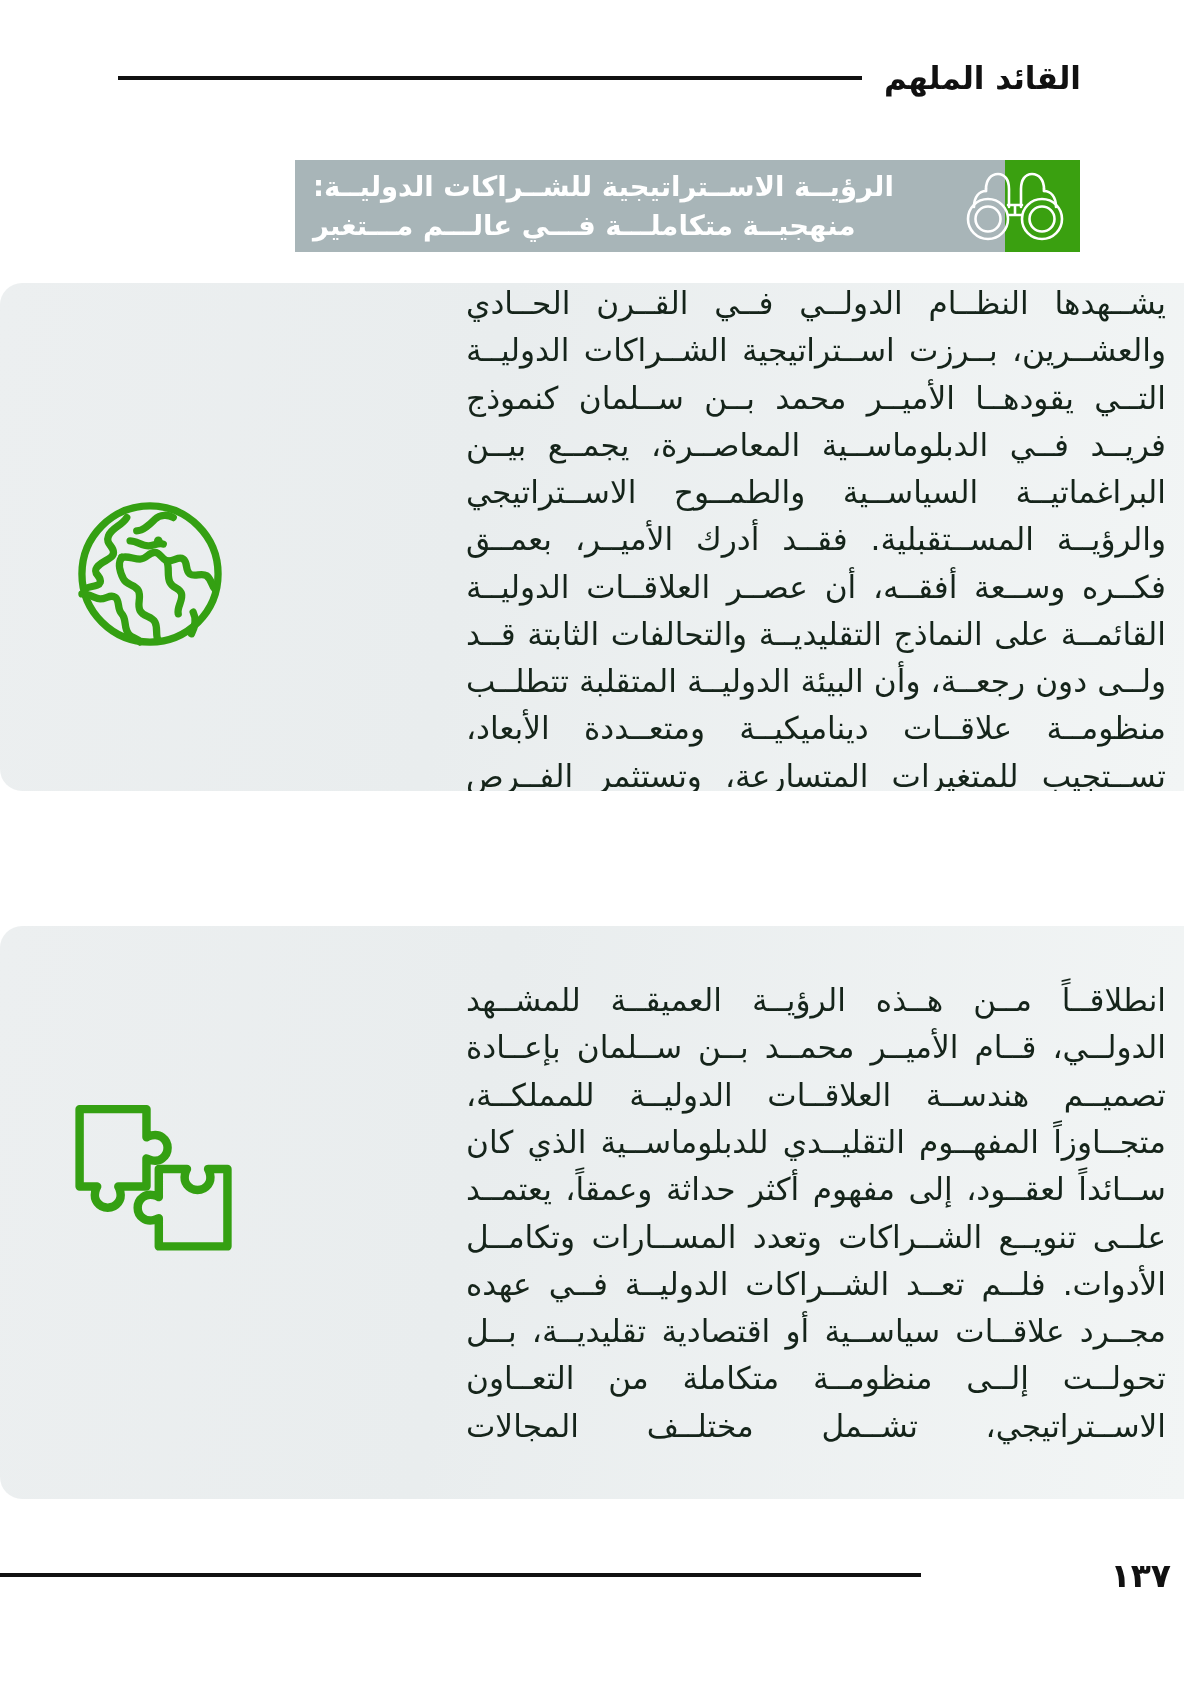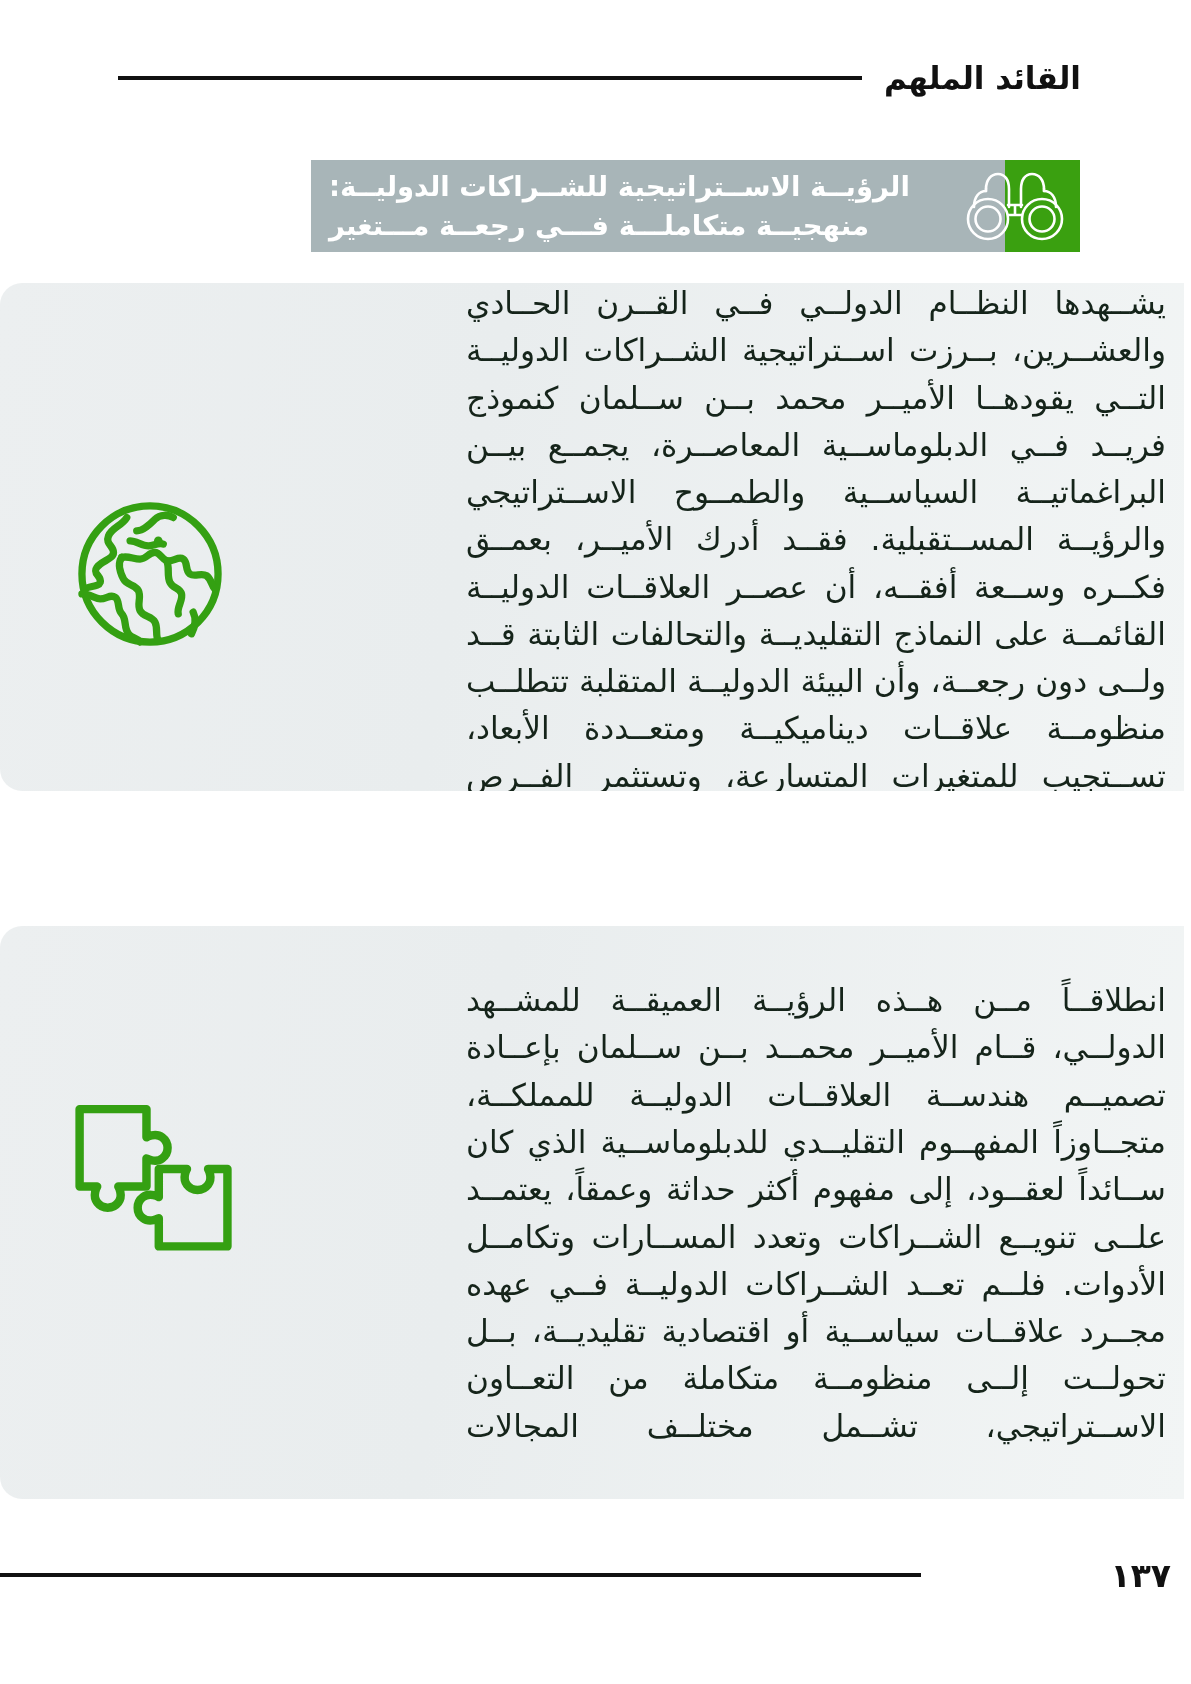--- a/index.html
+++ b/index.html
@@ -43,21 +43,21 @@
     height: 4px;
     background: #111111;
     margin-left: 118px;
   }
 
   
   .banner {
     position: absolute;
     top: 160px;
     right: 111px;
-    left: 311px;
+    left: 295px;
     height: 92px;
     display: flex;
     flex-direction: row;
     align-items: stretch;
   }
   .banner-iconbox {
     position: relative;
     width: 75px;
     background: #3aa010;
     flex: 0 0 auto;
@@ -202,21 +202,21 @@
         <path d="M88 24 L88 22" stroke="#ffffff" stroke-width="2.6" stroke-linecap="round"></path>
 
         <circle cx="86" cy="52" r="20" stroke="#ffffff" stroke-width="2.6"></circle>
         <circle cx="86" cy="52" r="12.5" stroke="#ffffff" stroke-width="2.6"></circle>
 
         <path d="M52 38 L66 38 M52 48 L66 48 M59 38 L59 48" stroke="#ffffff" stroke-width="2.6" stroke-linecap="round"></path>
       </svg>
     </div>
     <div class="banner-textbox">
       <div class="banner-line">الرؤيــة الاســتراتيجية للشــراكات الدوليــة:</div>
-      <div class="banner-line">منهجيــة متكاملـــة فـــي رجعــة مـــتغير</div>
+      <div class="banner-line">منهجيــة متكاملـــة فـــي عالـــم مـــتغير</div>
     </div>
   </div>
 
   <div class="card card-1">
     <div class="card-inner">
       <div class="card-icon">
         <svg width="166" height="166" viewBox="0 0 100 100" fill="none" xmlns="http://www.w3.org/2000/svg">
           <circle cx="50" cy="50" r="41" stroke="#34a012" stroke-width="4.4"></circle>
 
           <path d="M36 16 C33 21 27 22 25 27 C23 32 28 33 28 37 C28 41 21 42 18 46 C15 50 21 51 20 55

